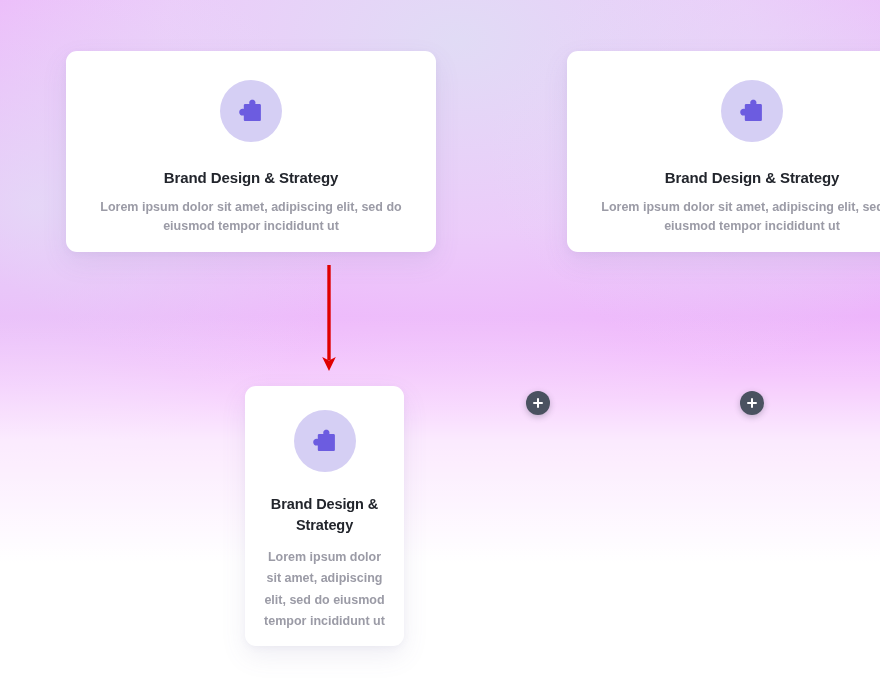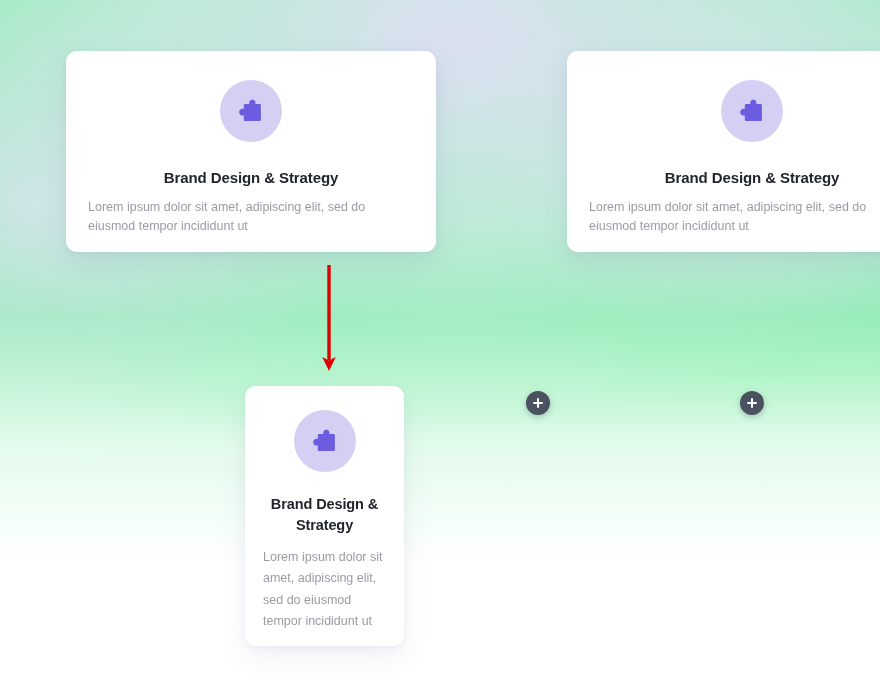--- a/index.html
+++ b/index.html
@@ -15,21 +15,21 @@
     background: #ffffff;
     position: relative;
   }
 
   
   #stage {
     position: absolute;
     inset: 0;
     width: 880px;
     height: 687px;
-    background: #86efac;
+    background: #f0abfc;
     overflow: hidden;
   }
   .bg-wash {
     position: absolute;
     inset: 0;
     pointer-events: none;
   }
   .bg-wash.w1 {
     background:
       radial-gradient(860px 560px at 52% 6%, rgba(224,222,245,0.95) 0%, rgba(232,231,248,0.55) 34%, rgba(255,255,255,0) 68%);
@@ -108,23 +108,23 @@
     font-size: 15px;
     font-weight: 700;
     color: #22252c;
     text-align: center;
     letter-spacing: -0.1px;
     line-height: 1.22;
   }
   .card-desc {
     margin-top: 11px;
     font-size: 12.5px;
-    font-weight: 400;
+    font-weight: 700;
     color: #9b9ba6;
-    text-align: left;
+    text-align: center;
     line-height: 1.52;
     max-width: 330px;
   }
   #card-bottom .card-title {
     margin-top: 22px;
     font-size: 14.5px;
     line-height: 1.48;
   }
   #card-bottom .card-desc {
     margin-top: 10px;

